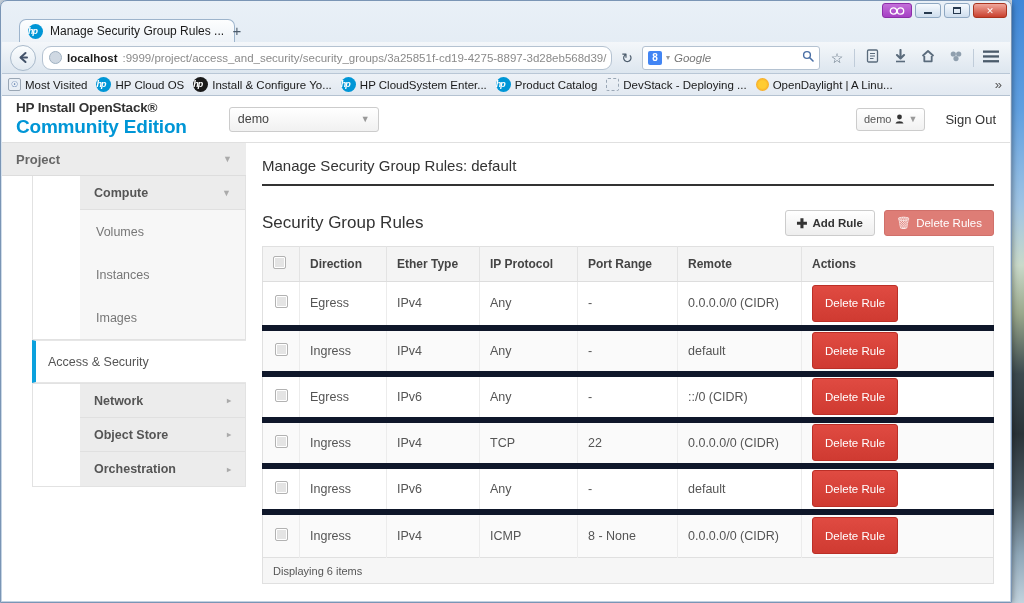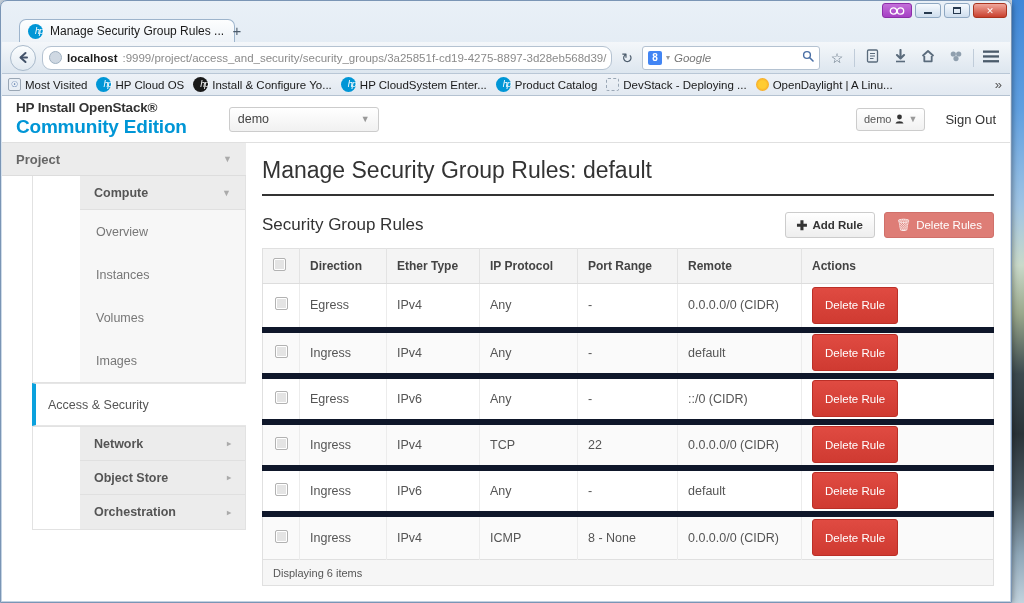--- a/index.html
+++ b/index.html
@@ -51,22 +51,22 @@
     border-radius:7px 7px 0 0;
     display:flex; align-items:center; padding:0 10px 0 8px; gap:7px;
     font-size:12px; color:#1a1a1a;
   }
   .newtab {
     position:absolute; left:225px; top:7px; width:22px; height:18px;
     color:#4b5b6b; font-size:15px; text-align:center; line-height:16px;
   }
   .hp-logo {
     width:15px;height:15px;border-radius:50%;
-    background:#0096d6;color:#fff;font-style:italic;font-weight:normal;
-    font-size:9px;line-height:15px;text-align:right;letter-spacing:-1px;
+    background:#0096d6;color:#fff;font-style:italic;font-weight:bold;
+    font-size:9px;line-height:15px;text-align:left;letter-spacing:-1px;
     flex:none;
   }
   .hp-logo.dark{ background:#1a1a1a; }
 
   
   .navbar {
     position:absolute; left:1px; top:41px; right:1px; height:32px;
     background:linear-gradient(180deg,#f4f7fa,#dde6ef);
     border-bottom:1px solid #b9c7d6;
     display:flex; align-items:center; padding:0 8px; gap:6px;
@@ -167,22 +167,22 @@
   }
   .nav-item.active{
     background:#fff;border-left:4px solid #0ba1dd;padding-left:12px;color:#555;
     border-top:1px solid #e6e6e6;border-bottom:1px solid #e6e6e6;
   }
   .nav-group-block{border:1px solid #e2e2e2;border-top:none;padding-left:47px;}
 
   
   .main{flex:1;padding:14px 16px 0 16px;background:#fff;min-width:0;}
   .page-title{
-    font-size:23px;color:#333;font-weight:normal;padding-bottom:10px;
-    border-bottom:2px solid #333; margin-bottom:16px;
+    font-size:15px;color:#333;font-weight:normal;padding-bottom:10px;
+    border-bottom:2px solid #333; margin-bottom:24px;
   }
   .panel-head{display:flex;align-items:center;margin-bottom:10px;}
   .panel-head h3{font-size:17px;font-weight:normal;color:#333;}
   .panel-actions{margin-left:auto;display:flex;gap:9px;}
   .btn{
     height:26px;border-radius:3px;font-size:11.5px;
     display:flex;align-items:center;gap:5px;padding:0 11px;border:1px solid #ccc;
     background:linear-gradient(180deg,#fff,#eee);color:#333;font-weight:bold;
   }
   .btn.danger{
@@ -386,23 +386,22 @@
             <span>Project</span>
             <span class="caret">▼</span>
           </div>
           <div class="navgroup">
             <div class="nav-group-block">
               <div class="nav-head">
                 <span>Compute</span>
                 <span class="caret">▼</span>
               </div>
               <div class="subnav">
-                <div class="nav-item">Overview</div>
+                <div class="nav-item">Volumes</div>
                 <div class="nav-item">Instances</div>
-                <div class="nav-item">Volumes</div>
                 <div class="nav-item">Images</div>
               </div>
             </div>
             <div class="nav-item active">Access &amp; Security</div>
             <div class="nav-group-block" style="border-top:1px solid #e2e2e2;">
               <div class="nav-head">
                 <span>Network</span>
                 <span class="caret right">▸</span>
               </div>
               <div class="nav-head">

